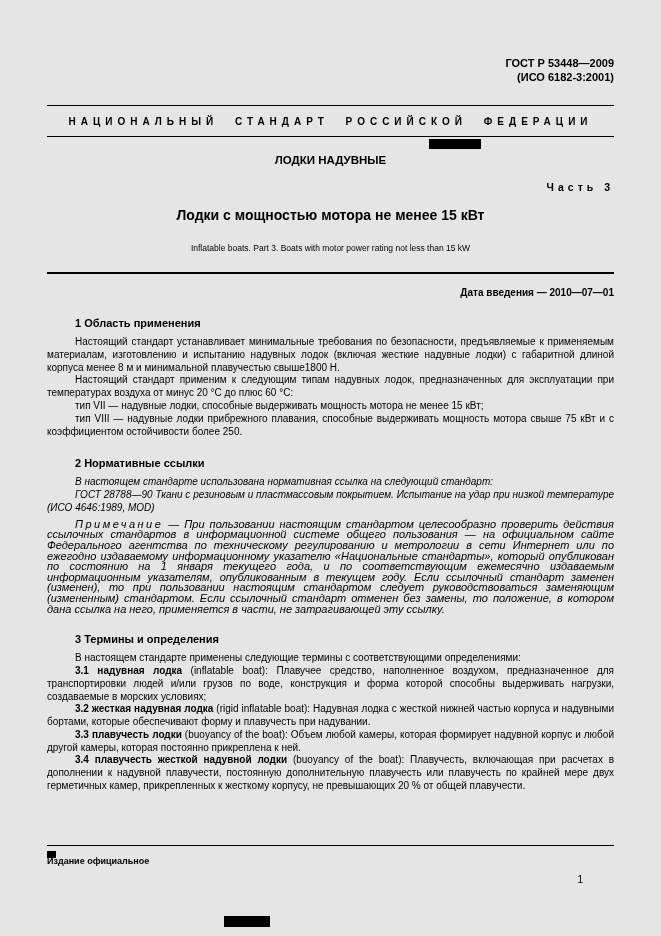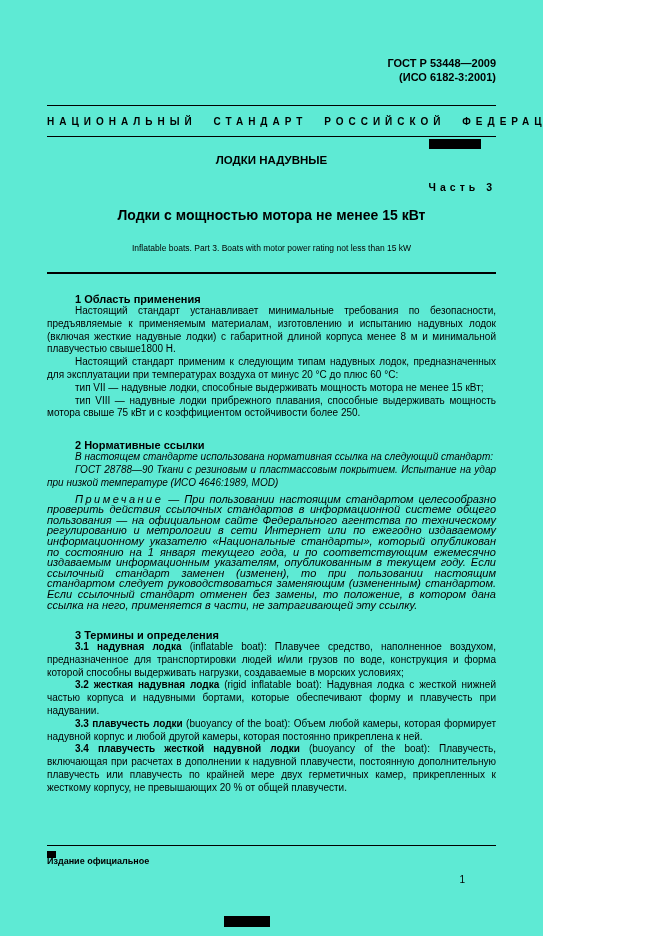--- a/index.html
+++ b/index.html
@@ -4,22 +4,22 @@
 <style>
   * { margin: 0; padding: 0; box-sizing: border-box; }
   html, body { background: #ffffff; }
   body {
     width: 661px; height: 936px;
     font-family: "Liberation Sans", sans-serif;
     color: #000;
   }
   .page {
     position: relative;
-    width: 543px; height: 936px;
-    background: #5eead4;
+    width: 661px; height: 936px;
+    background: #e5e5e5;
     overflow: hidden;
   }
   .content { position: absolute; left: 47px; right: 47px; top: 0; }
 
   .doc-number { margin-top: 57px; text-align: right; font-weight: bold; font-size: 11px; line-height: 13.5px; }
 
   .rule { border: none; border-top: 1px solid #000; height: 0; }
   .rule-1 { margin-top: 21px; }
   .rule-3 { margin-top: 19px; border-top-width: 2px; }
 
@@ -35,21 +35,21 @@
   .title-en  { margin-top: 20px; text-align: center; font-size: 8.5px; }
 
   .date { margin-top: 13px; text-align: right; font-weight: bold; font-size: 10px; }
 
   .sec-heading { margin-top: 19px; padding-left: 28px; font-size: 11px; font-weight: bold; }
 
   p.body {
     font-size: 10px; line-height: 12.8px;
     text-align: justify; text-indent: 28px;
   }
-  p.first { }
+  p.first { margin-top: 7px; }
   p.it { font-style: italic; }
   .b { font-weight: bold; }
 
   p.note {
     margin-top: 4px;
     font-size: 11px; line-height: 10.6px;
     font-style: italic; text-align: justify; text-indent: 28px;
   }
   .note-label { letter-spacing: 2.5px; }
 
@@ -77,33 +77,35 @@
     <div class="banner">НАЦИОНАЛЬНЫЙ СТАНДАРТ РОССИЙСКОЙ ФЕДЕРАЦИИ</div>
     <div class="rule rule-2"></div>
 
     <div class="doc-title">ЛОДКИ НАДУВНЫЕ</div>
     <div class="part">Часть 3</div>
     <div class="subtitle">Лодки с мощностью мотора не менее 15 кВт</div>
     <div class="title-en">Inflatable boats. Part 3. Boats with motor power rating not less than 15 kW</div>
 
     <div class="rule rule-3"></div>
 
+    <div class="date">Дата введения — 2010—07—01</div>
 
     <div class="sec-heading">1  Область применения</div>
     <p class="body first">Настоящий стандарт устанавливает минимальные требования по безопасности, предъявляемые к применяемым материалам, изготовлению и испытанию надувных лодок (включая жесткие надувные лодки) с габаритной длиной корпуса менее 8 м и минимальной плавучестью свыше1800 Н.</p>
     <p class="body">Настоящий стандарт применим к следующим типам надувных лодок, предназначенных для эксплуатации при температурах воздуха от минус 20 °С до плюс 60 °С:</p>
     <p class="body">тип VII — надувные лодки, способные выдерживать мощность мотора не менее 15 кВт;</p>
     <p class="body">тип VIII — надувные лодки прибрежного плавания, способные выдерживать мощность мотора свыше 75 кВт и с коэффициентом остойчивости более 250.</p>
 
     <div class="sec-heading">2  Нормативные ссылки</div>
     <p class="body it first">В настоящем стандарте использована нормативная ссылка на следующий стандарт:</p>
     <p class="body it"><span>ГОСТ  28788—90</span><span> Ткани с резиновым и пластмассовым покрытием. Испытание на удар при низкой температуре (ИСО 4646:1989, MOD)</span></p>
     <p class="note"><span class="note-label">Примечание</span><span> — При пользовании настоящим стандартом целесообразно проверить действия ссылочных стандартов в информационной системе общего пользования — на официальном сайте Федерального агентства по техническому регулированию и метрологии в сети Интернет или по ежегодно издаваемому информационному указателю «Национальные стандарты», который опубликован по состоянию на 1 января текущего года, и по соответствующим ежемесячно издаваемым информационным указателям, опубликованным в текущем году. Если ссылочный стандарт заменен (изменен), то при пользовании настоящим стандартом следует руководствоваться заменяющим (измененным) стандартом. Если ссылочный стандарт отменен без замены, то положение, в котором дана ссылка на него, применяется в части, не затрагивающей эту ссылку.</span></p>
 
     <div class="sec-heading">3  Термины и определения</div>
+    <p class="body first">В настоящем стандарте применены следующие термины с соответствующими определениями:</p>
     <p class="body"><span class="b">3.1  надувная лодка</span><span> (inflatable boat): Плавучее средство, наполненное воздухом, предназначенное для транспортировки людей и/или грузов по воде, конструкция и форма которой способны выдерживать нагрузки, создаваемые в морских условиях;</span></p>
     <p class="body"><span class="b">3.2  жесткая надувная лодка</span><span> (rigid inflatable boat): Надувная лодка с жесткой нижней частью корпуса и надувными бортами, которые обеспечивают форму и плавучесть при надувании.</span></p>
     <p class="body"><span class="b">3.3  плавучесть лодки</span><span> (buoyancy of the boat): Объем любой камеры, которая формирует надувной корпус и любой другой камеры, которая постоянно прикреплена к ней.</span></p>
     <p class="body"><span class="b">3.4  плавучесть жесткой надувной лодки</span><span> (buoyancy of the boat): Плавучесть, включающая при расчетах в дополнении к надувной плавучести, постоянную дополнительную плавучесть или плавучесть по крайней мере двух герметичных камер, прикрепленных к жесткому корпусу, не превышающих 20 % от общей плавучести.</span></p>
 
   </div>
 
   <div class="footer-rule"></div>
   <div class="edition">Издание официальное</div>
   <div class="page-num">1</div>

